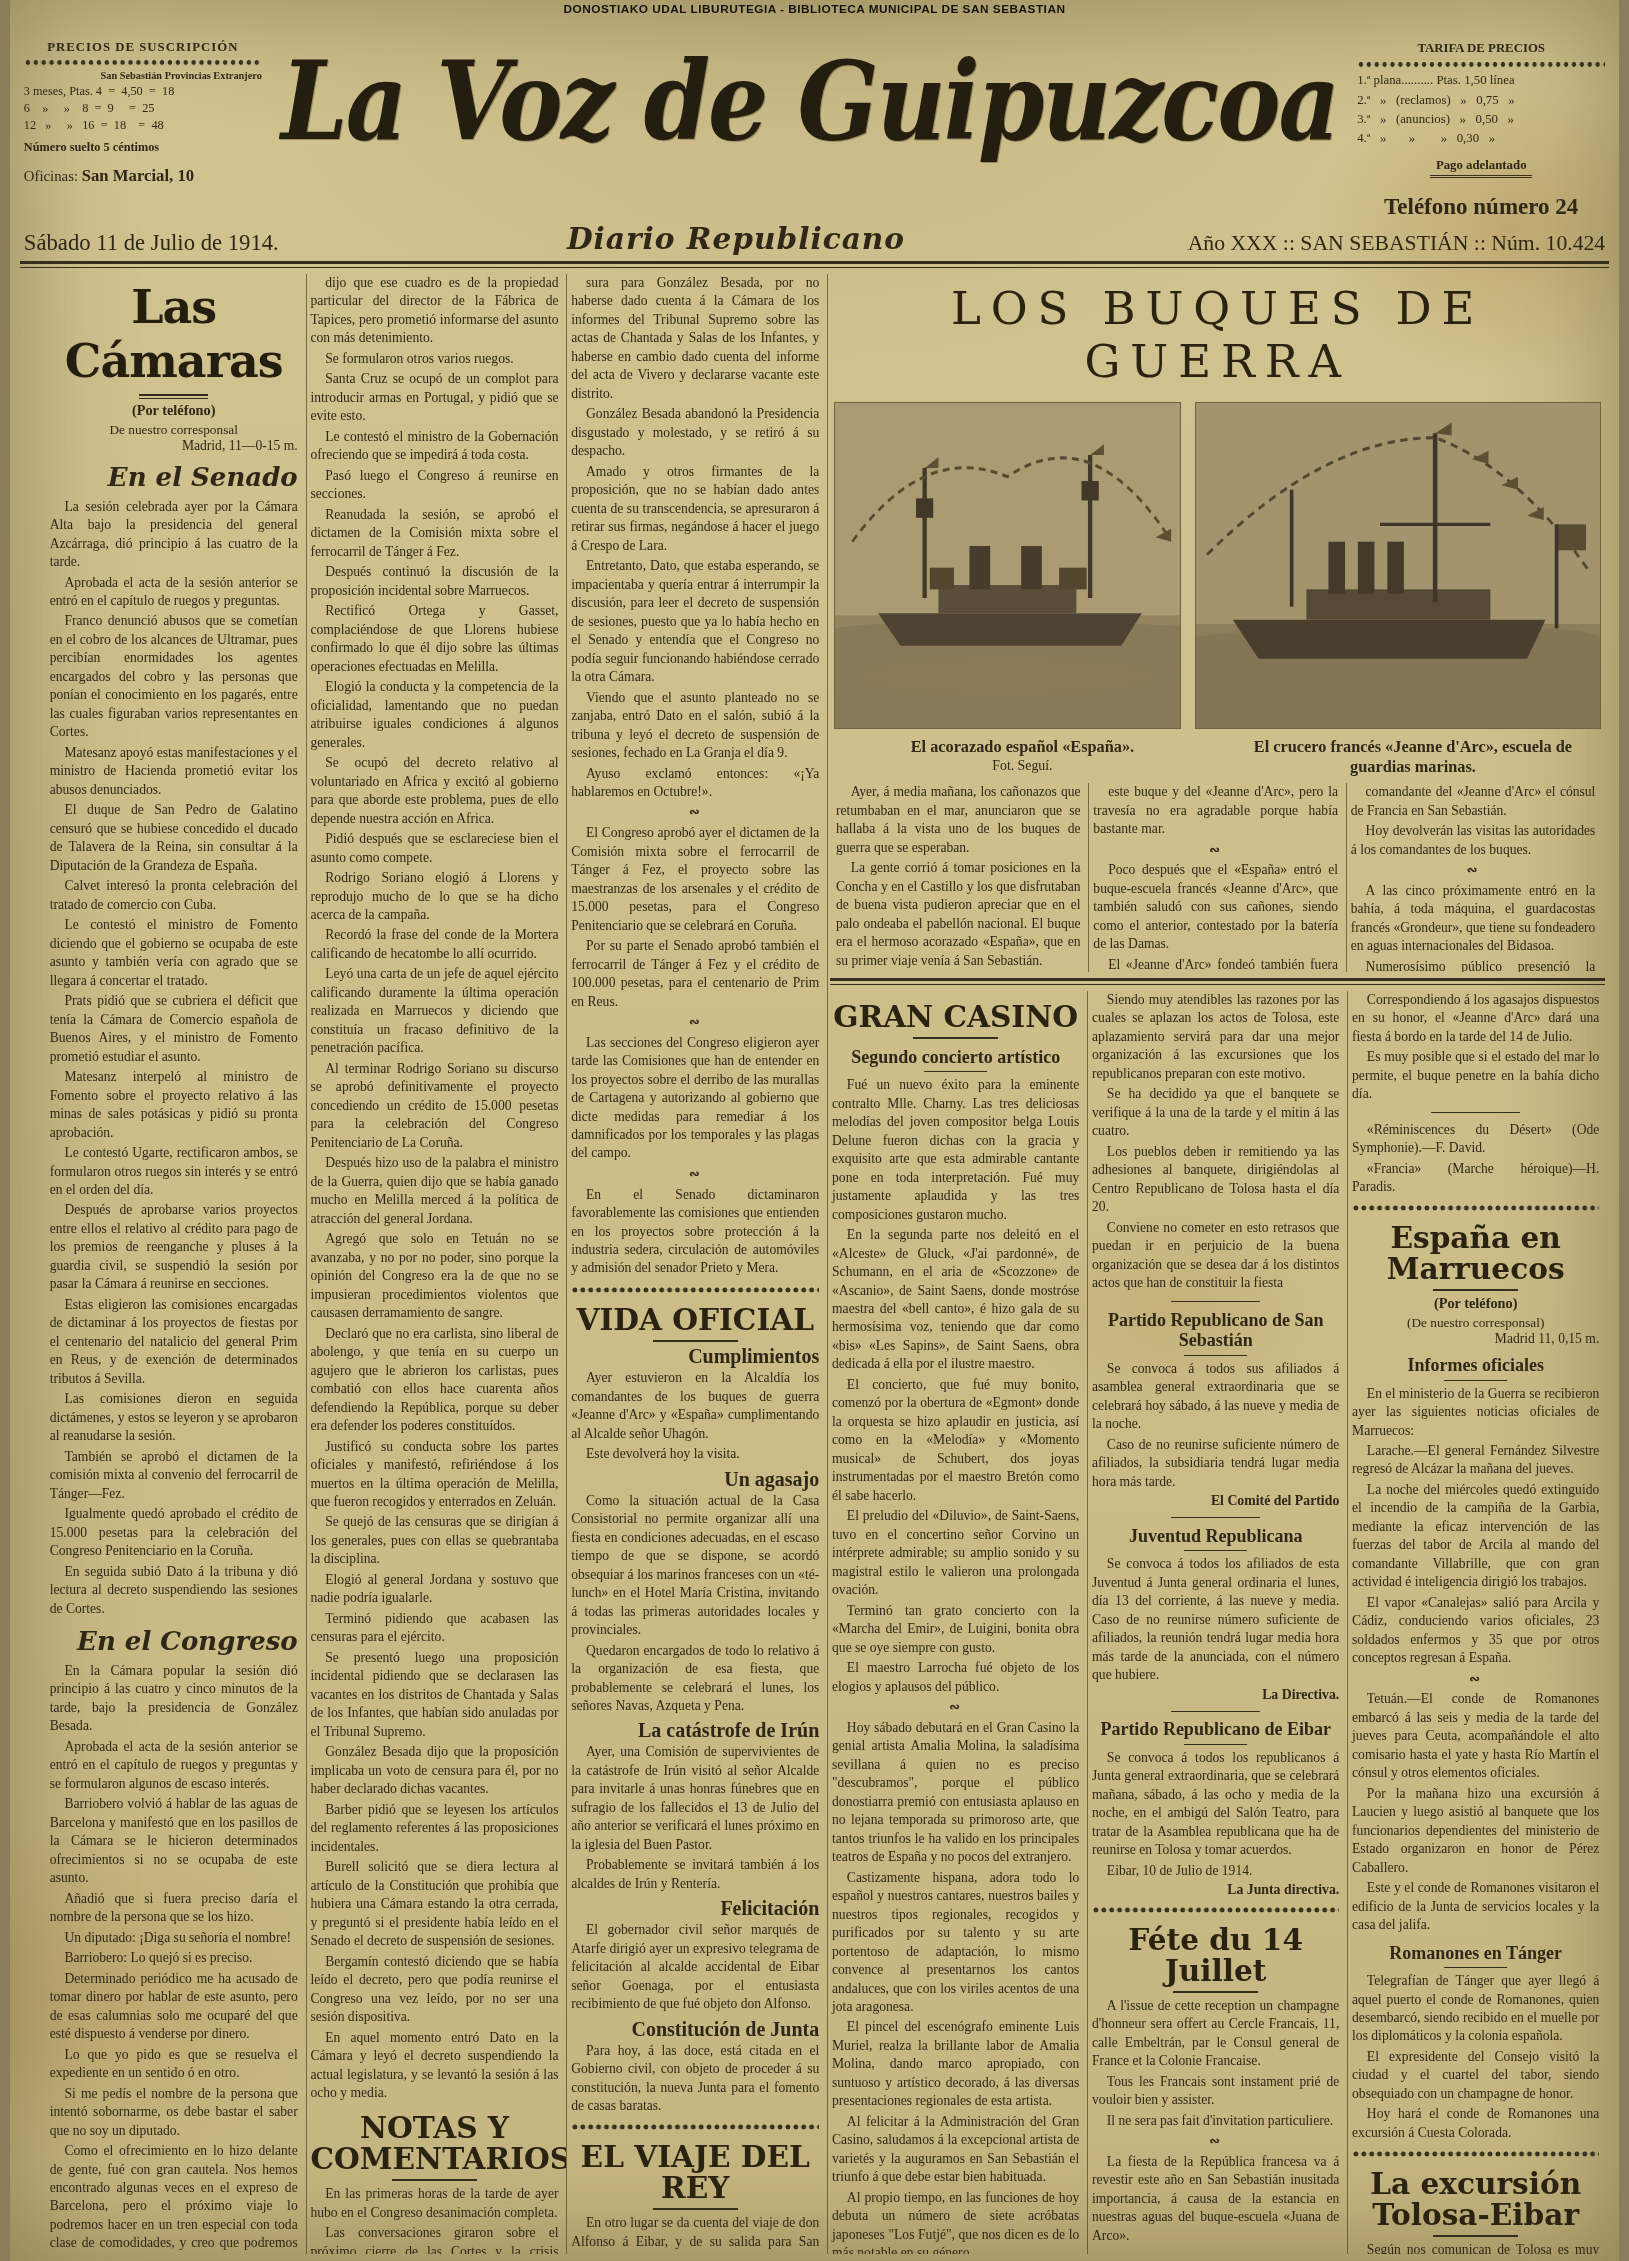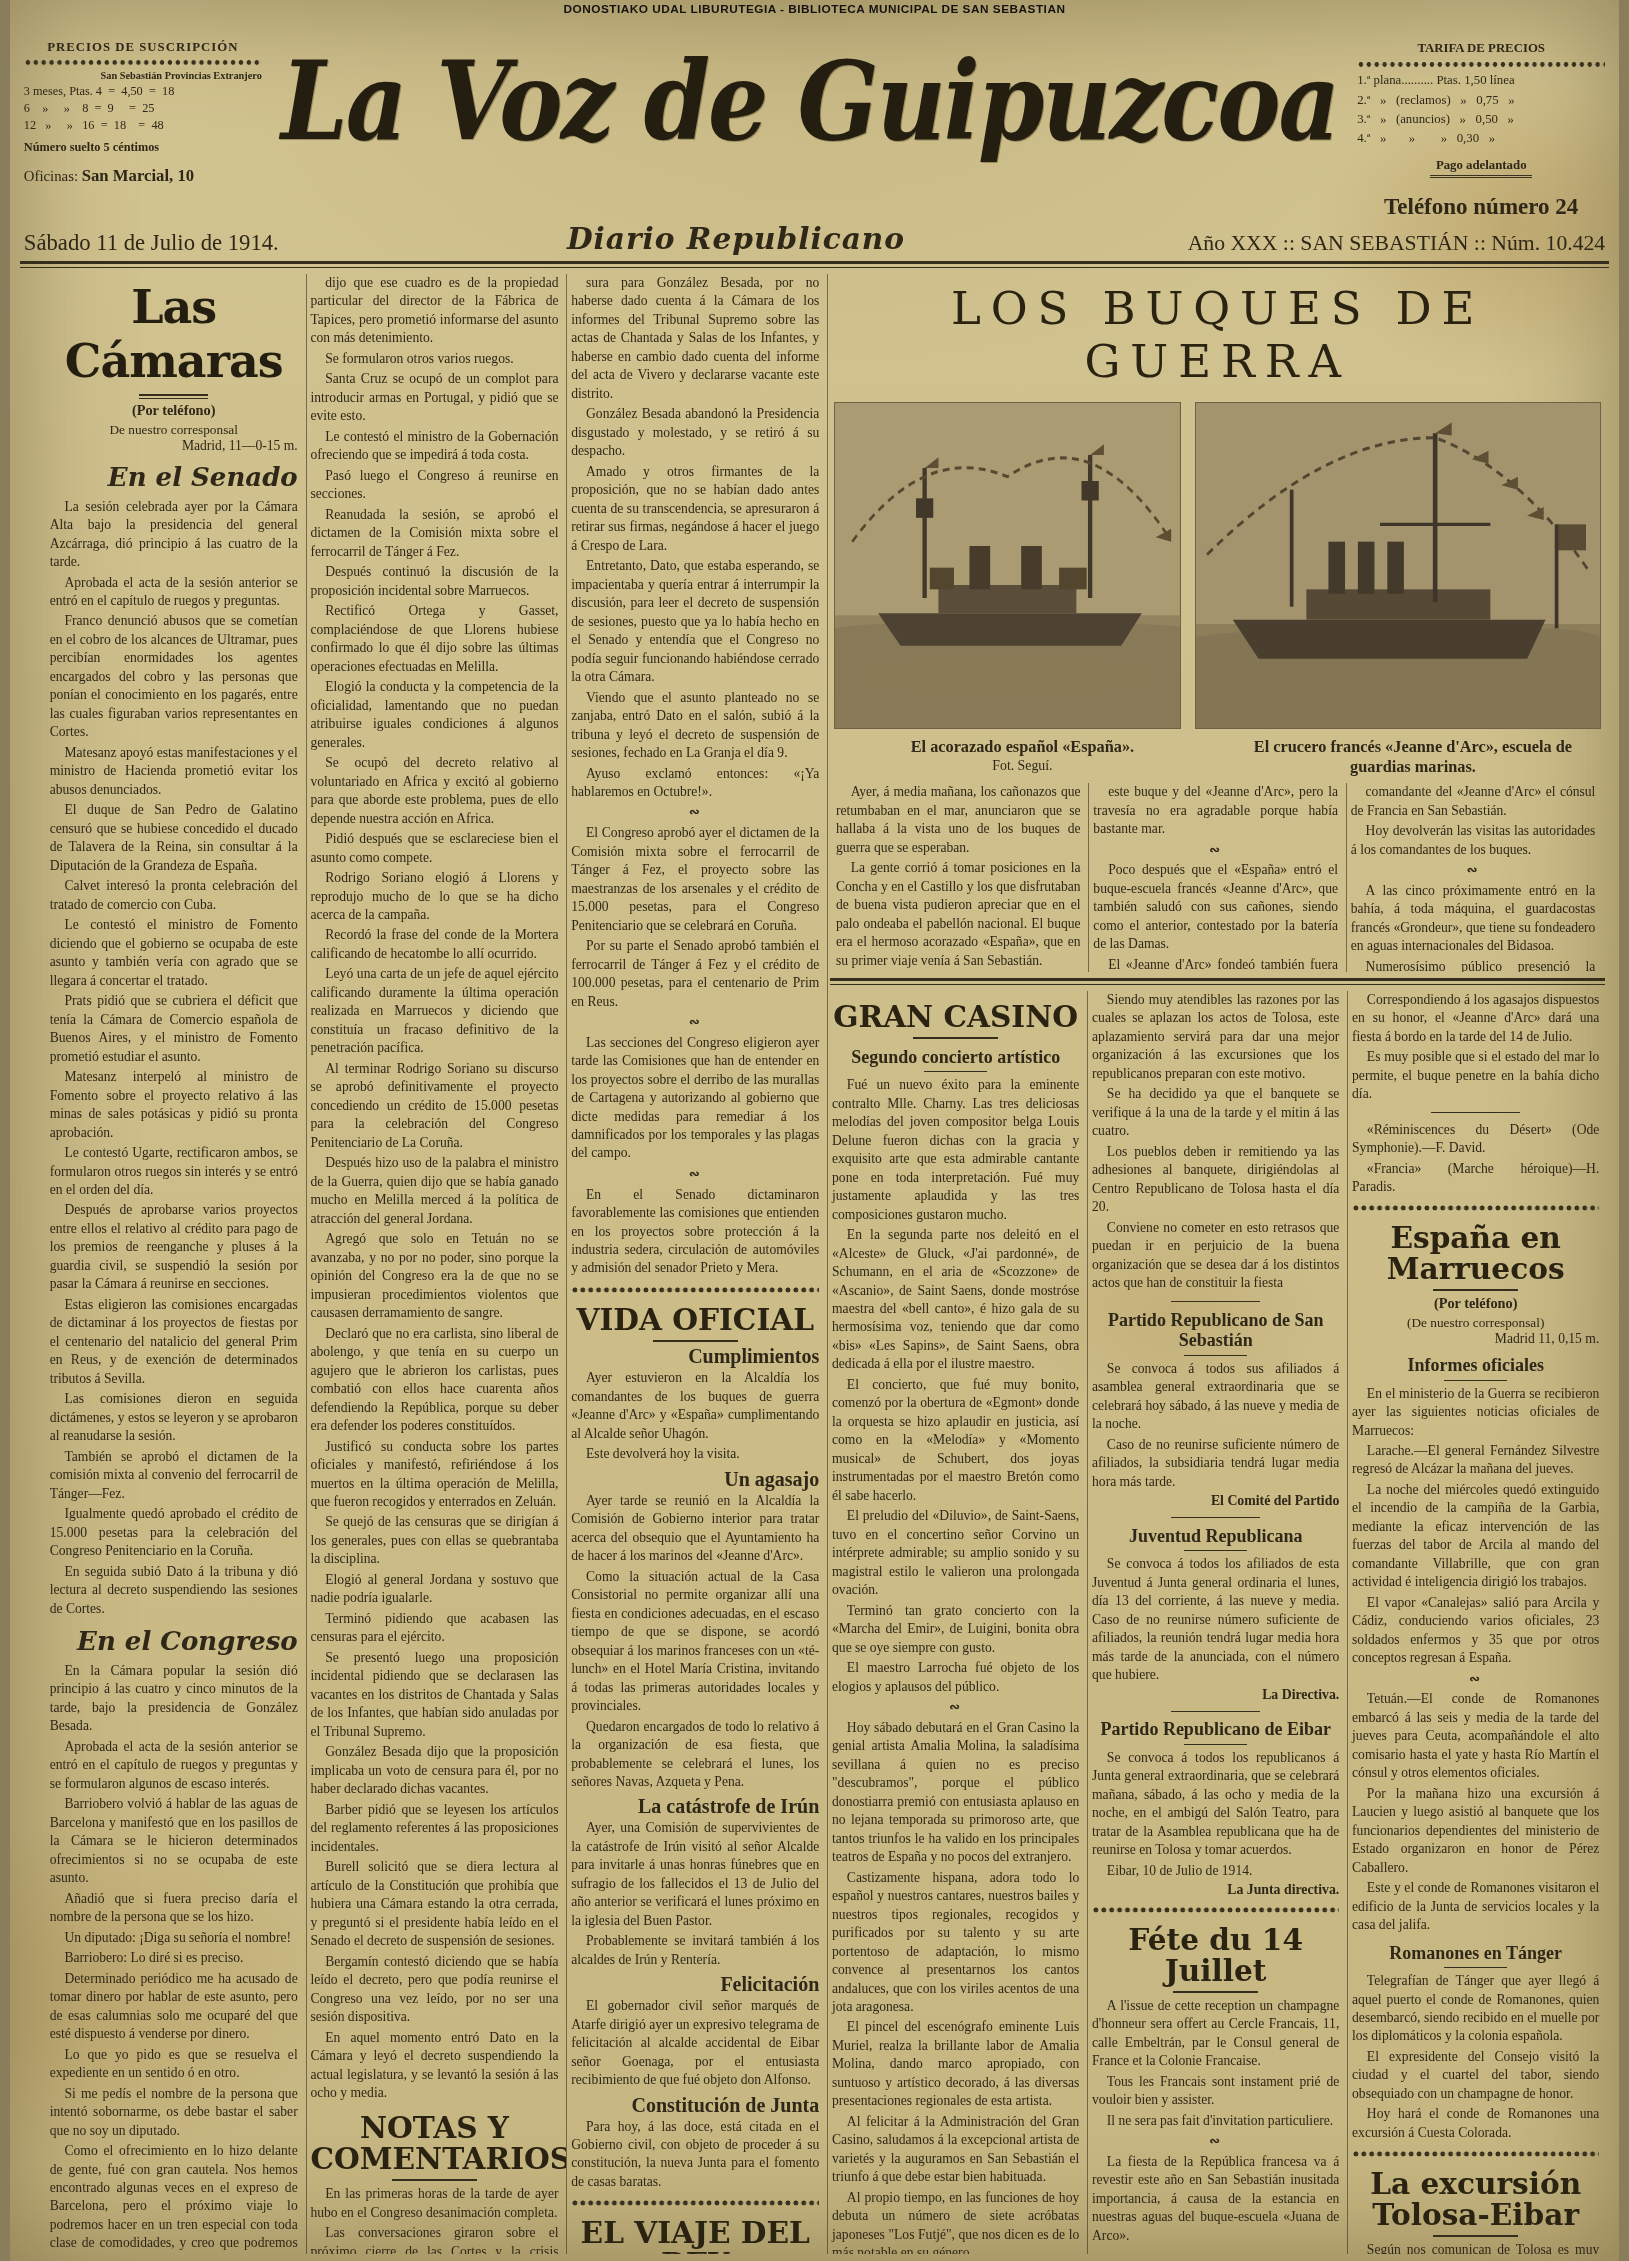--- a/index.html
+++ b/index.html
@@ -159,21 +159,21 @@
         <div class="b-p">Las comisiones dieron en seguida dictámenes, y estos se leyeron y se aprobaron al reanudarse la sesión.</div>
         <div class="b-p">También se aprobó el dictamen de la comisión mixta al convenio del ferrocarril de Tánger—Fez.</div>
         <div class="b-p">Igualmente quedó aprobado el crédito de 15.000 pesetas para la celebración del Congreso Penitenciario en la Coruña.</div>
         <div class="b-p">En seguida subió Dato á la tribuna y dió lectura al decreto suspendiendo las sesiones de Cortes.</div>
         <div class="b-h2">En el Congreso</div>
         <div class="b-p">En la Cámara popular la sesión dió principio á las cuatro y cinco minutos de la tarde, bajo la presidencia de González Besada.</div>
         <div class="b-p">Aprobada el acta de la sesión anterior se entró en el capítulo de ruegos y preguntas y se formularon algunos de escaso interés.</div>
         <div class="b-p">Barriobero volvió á hablar de las aguas de Barcelona y manifestó que en los pasillos de la Cámara se le hicieron determinados ofrecimientos si no se ocupaba de este asunto.</div>
         <div class="b-p">Añadió que si fuera preciso daría el nombre de la persona que se los hizo.</div>
         <div class="b-p">Un diputado: ¡Diga su señoría el nombre!</div>
-        <div class="b-p">Barriobero: Lo diré si es preciso.</div>
+        <div class="b-p">Barriobero: Lo quejó si es preciso.</div>
         <div class="b-p">Determinado periódico me ha acusado de tomar dinero por hablar de este asunto, pero de esas calumnias solo me ocuparé del que esté dispuesto á venderse por dinero.</div>
         <div class="b-p">Lo que yo pido es que se resuelva el expediente en un sentido ó en otro.</div>
         <div class="b-p">Si me pedís el nombre de la persona que intentó sobornarme, os debe bastar el saber que no soy un diputado.</div>
         <div class="b-p">Como el ofrecimiento en lo hizo delante de gente, fué con gran cautela. Nos hemos encontrado algunas veces en el expreso de Barcelona, pero el próximo viaje lo podremos hacer en un tren especial con toda clase de comodidades, y creo que podremos convenir en la bondad de las aguas de Dos Rius. (Risas y rumores.)</div>
       </div>
     <div class="col c2">
         <div class="b-p">dijo que ese cuadro es de la propiedad particular del director de la Fábrica de Tapices, pero prometió informarse del asunto con más detenimiento.</div>
         <div class="b-p">Se formularon otros varios ruegos.</div>
         <div class="b-p">Santa Cruz se ocupó de un complot para introducir armas en Portugal, y pidió que se evite esto.</div>
         <div class="b-p">Le contestó el ministro de la Gobernación ofreciendo que se impedirá á toda costa.</div>
@@ -218,21 +218,20 @@
         <div class="b-sep"></div>
         <div class="b-p">Las secciones del Congreso eligieron ayer tarde las Comisiones que han de entender en los proyectos sobre el derribo de las murallas de Cartagena y autorizando al gobierno que dicte medidas para remediar á los damnificados por los temporales y las plagas del campo.</div>
         <div class="b-sep"></div>
         <div class="b-p">En el Senado dictaminaron favorablemente las comisiones que entienden en los proyectos sobre protección á la industria sedera, circulación de automóviles y admisión del senador Prieto y Mera.</div>
         <div class="b-wavy"></div>
         <div class="b-h1">VIDA OFICIAL</div>
         <div class="b-sub">Cumplimientos</div>
         <div class="b-p">Ayer estuvieron en la Alcaldía los comandantes de los buques de guerra «Jeanne d'Arc» y «España» cumplimentando al Alcalde señor Uhagón.</div>
         <div class="b-p">Este devolverá hoy la visita.</div>
         <div class="b-sub">Un agasajo</div>
-        <div class="b-p">Ayer tarde se reunió en la Alcaldía la Comisión de Gobierno interior para tratar acerca del obsequio que el Ayuntamiento ha de hacer á los marinos del «Jeanne d'Arc».</div>
         <div class="b-p">Como la situación actual de la Casa Consistorial no permite organizar allí una fiesta en condiciones adecuadas, en el escaso tiempo de que se dispone, se acordó obsequiar á los marinos franceses con un «té-lunch» en el Hotel María Cristina, invitando á todas las primeras autoridades locales y provinciales.</div>
         <div class="b-p">Quedaron encargados de todo lo relativo á la organización de esa fiesta, que probablemente se celebrará el lunes, los señores Navas, Azqueta y Pena.</div>
         <div class="b-sub">La catástrofe de Irún</div>
         <div class="b-p">Ayer, una Comisión de supervivientes de la catástrofe de Irún visitó al señor Alcalde para invitarle á unas honras fúnebres que en sufragio de los fallecidos el 13 de Julio del año anterior se verificará el lunes próximo en la iglesia del Buen Pastor.</div>
         <div class="b-p">Probablemente se invitará también á los alcaldes de Irún y Rentería.</div>
         <div class="b-sub">Felicitación</div>
         <div class="b-p">El gobernador civil señor marqués de Atarfe dirigió ayer un expresivo telegrama de felicitación al alcalde accidental de Eibar señor Goenaga, por el entusiasta recibimiento de que fué objeto don Alfonso.</div>
         <div class="b-sub">Constitución de Junta</div>
         <div class="b-p">Para hoy, á las doce, está citada en el Gobierno civil, con objeto de proceder á su constitución, la nueva Junta para el fomento de casas baratas.</div>
         <div class="b-wavy"></div>

